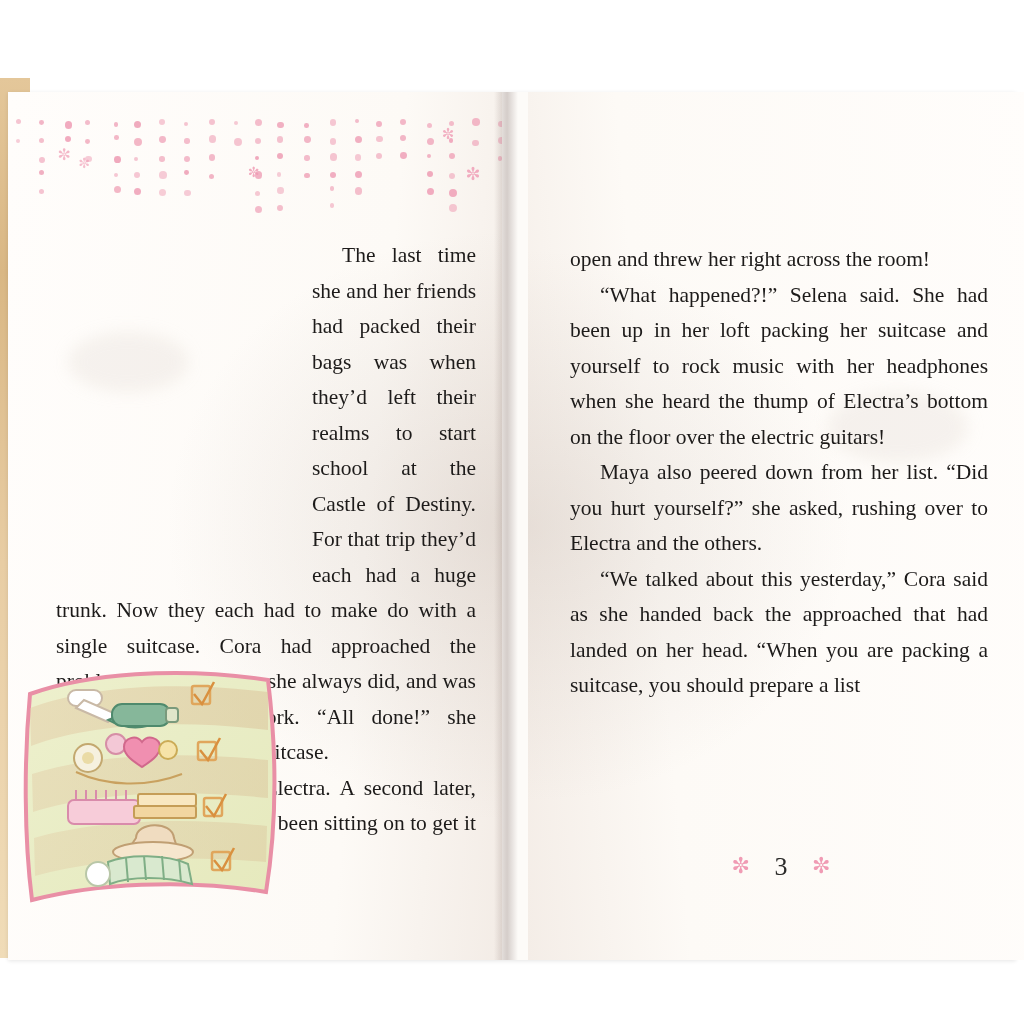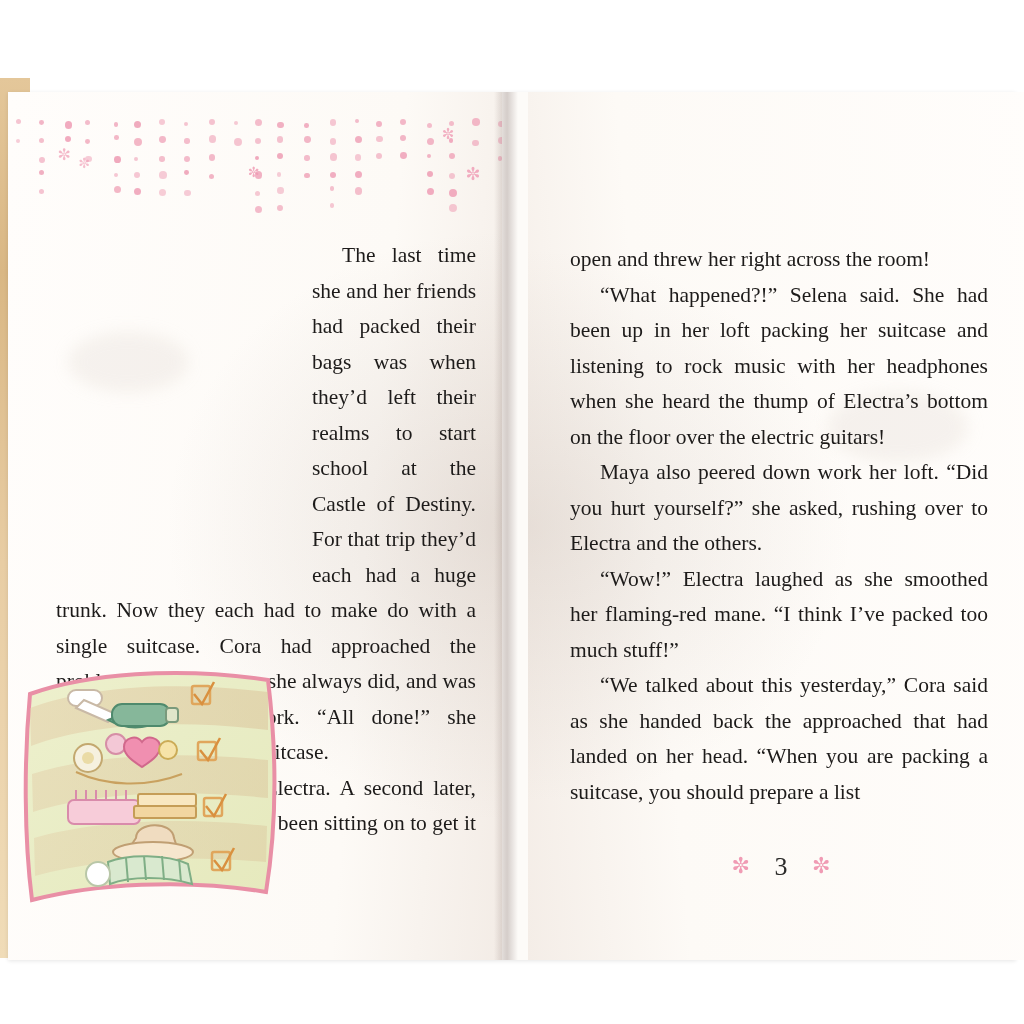--- a/index.html
+++ b/index.html
@@ -360,23 +360,22 @@
 
       <div class="band band-right" id="band-right">
           <div class="dot" style="width: 5.9px; height: 5.9px; left: 5.1px; top: 6.5px; background: rgb(240, 168, 188); opacity: 0.56;"></div>
           <div class="dot" style="width: 5.1px; height: 5.1px; left: 5.1px; top: 27.4px; background: rgb(240, 168, 188); opacity: 0.72;"></div>
         </div>
 
       <div class="smudge" style="left:300px; top:300px; width:140px; height:70px;"></div>
 
       <div class="col col-right">
         <p>open and threw her right across the room!</p>
-        <p class="indent">“What happened?!” Selena said. She had been up in her loft packing her suitcase and listening to rock music with her headphones when she heard the thump of Electra’s bottom on the floor over the electric guitars!</p>
-        <p class="indent">Maya also peered down work her loft. “Did you hurt yourself?” she asked, rushing over to Electra and the others.</p>
-        <p class="indent">“Wow!” Electra laughed as she smoothed her flaming-red mane. “I think I’ve packed too much stuff!”</p>
+        <p class="indent">“What happened?!” Selena said. She had been up in her loft packing her suitcase and yourself to rock music with her headphones when she heard the thump of Electra’s bottom on the floor over the electric guitars!</p>
+        <p class="indent">Maya also peered down from her list. “Did you hurt yourself?” she asked, rushing over to Electra and the others.</p>
         <p class="indent">“We talked about this yesterday,” Cora said as she handed back the approached that had landed on her head. “When you are packing a suitcase, you should prepare a list</p>
       </div>
 
       <div class="pagenum">
         <span class="pn-flower">✼</span>
         <span class="pn-num">3</span>
         <span class="pn-flower">✼</span>
       </div>
     </div>
 

